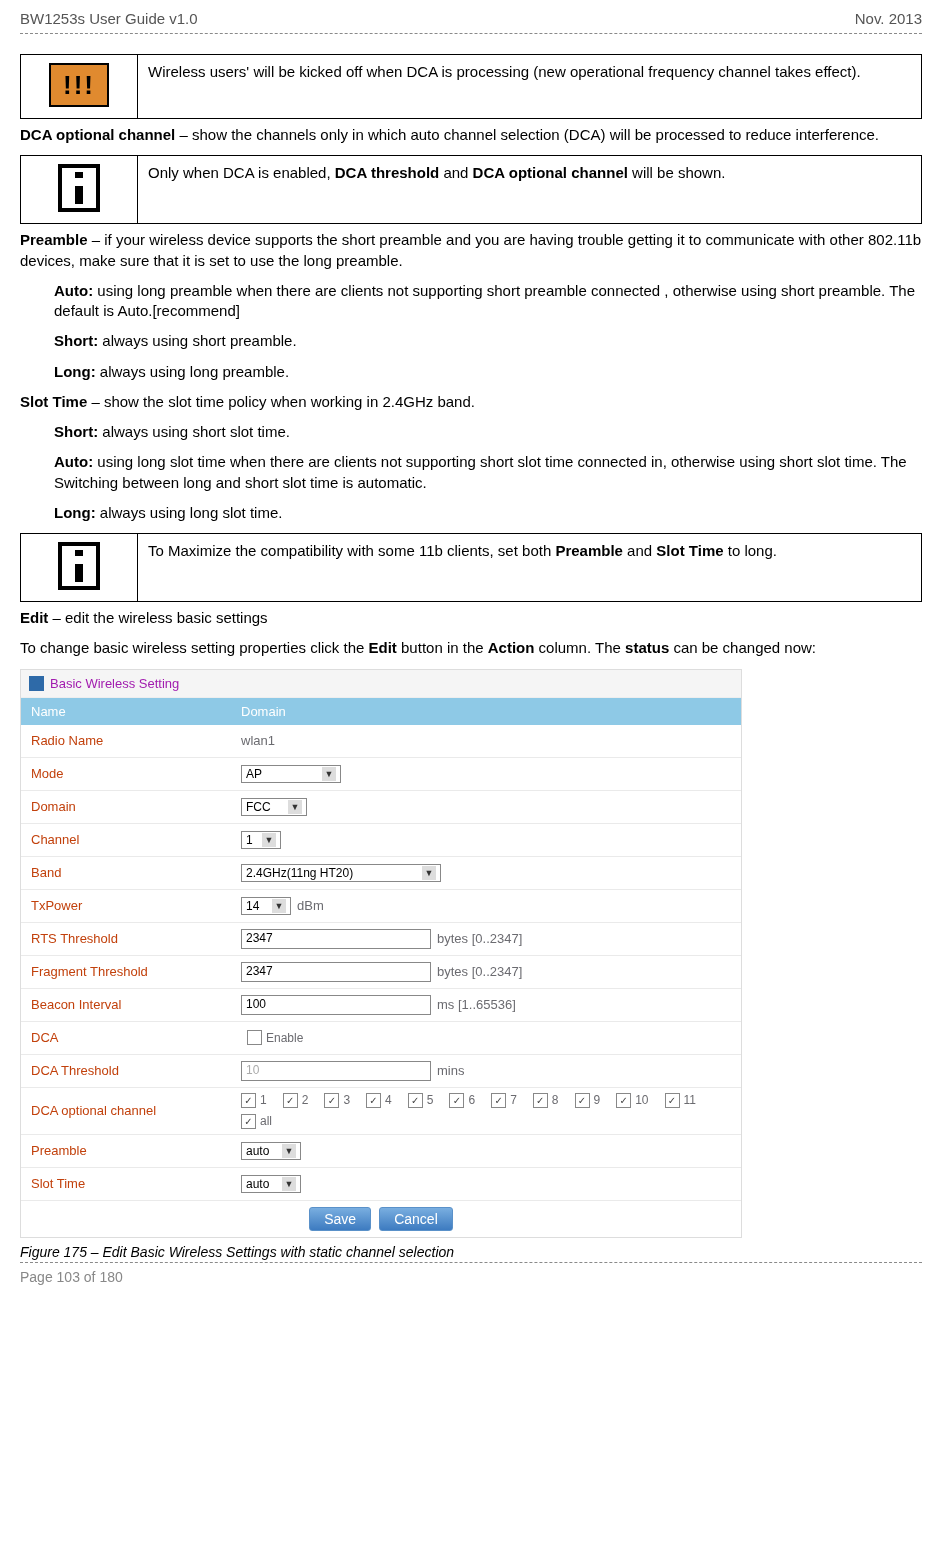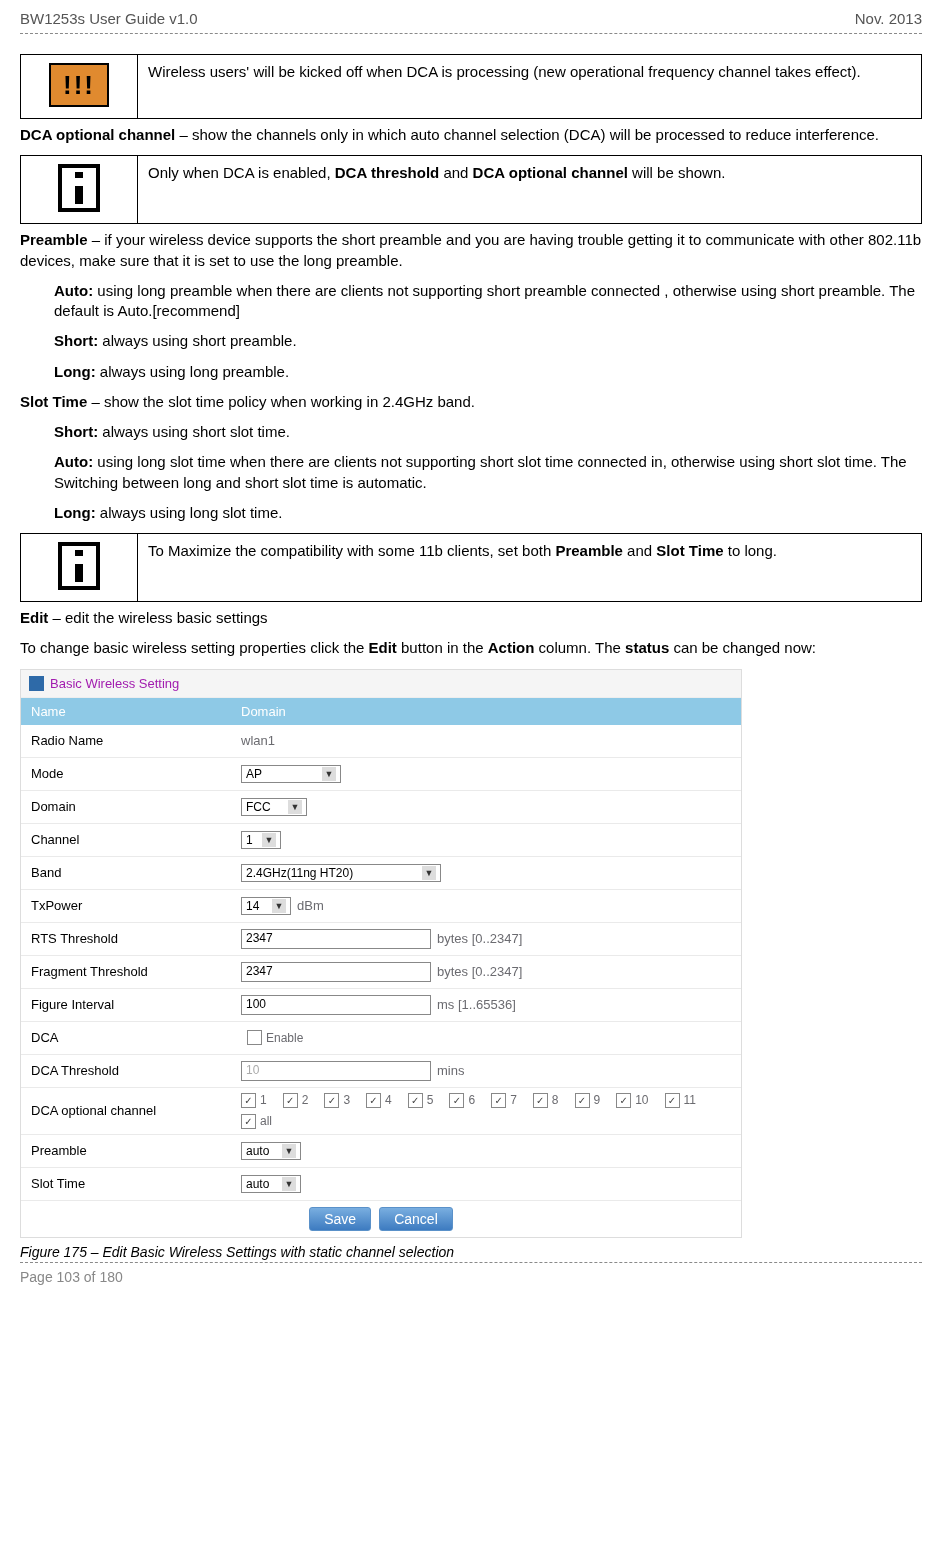--- a/index.html
+++ b/index.html
@@ -126,21 +126,21 @@
   .form-header-row .c2 { flex: 1; padding: 6px 10px; }
   .form-row {
     display: flex;
     align-items: center;
     border-bottom: 1px solid #eaeaea;
     min-height: 32px;
   }
   .form-row .c1 {
     width: 190px;
     padding: 6px 10px;
-    color: #000000;
+    color: #c2410c;
   }
   .form-row .c2 {
     flex: 1;
     padding: 4px 10px;
     color: #6b6b70;
     display: flex;
     align-items: center;
     gap: 6px;
     flex-wrap: wrap;
   }
@@ -381,21 +381,21 @@
 
     <div class="form-row">
       <div class="c1">Fragment Threshold</div>
       <div class="c2">
         <span class="inp">2347</span>
         <span>bytes [0..2347]</span>
       </div>
     </div>
 
     <div class="form-row">
-      <div class="c1">Figure Interval</div>
+      <div class="c1">Beacon Interval</div>
       <div class="c2">
         <span class="inp">100</span>
         <span>ms [1..65536]</span>
       </div>
     </div>
 
     <div class="form-row">
       <div class="c1">DCA</div>
       <div class="c2">
         <span class="chk" style="margin-left:6px">

